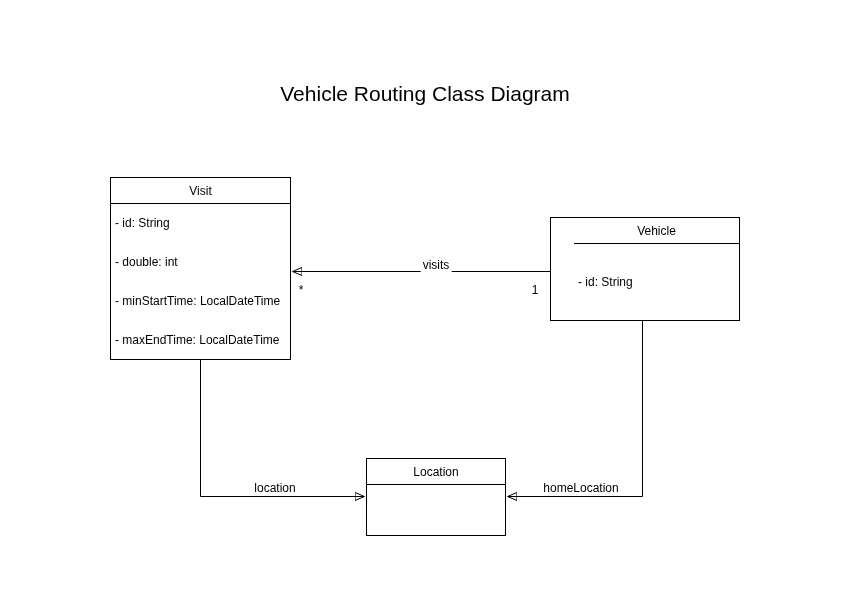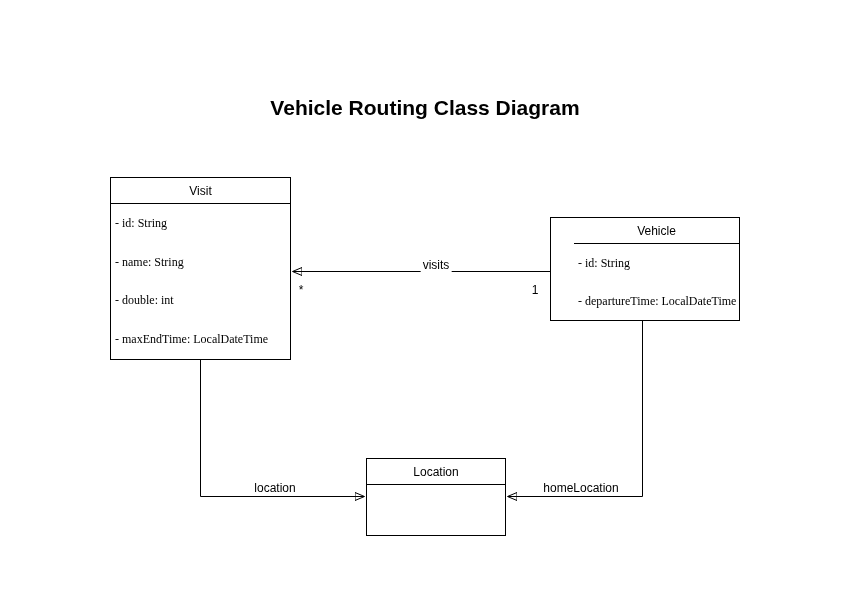--- a/index.html
+++ b/index.html
@@ -3,24 +3,24 @@
 <meta charset="utf-8">
 <style>
   * { margin: 0; padding: 0; box-sizing: border-box; }
   html, body { width: 850px; height: 600px; background: #ffffff; overflow: hidden; }
   body { font-family: "Liberation Sans", sans-serif; color: #000000; position: relative; }
 
   .canvas { position: absolute; inset: 0; width: 850px; height: 600px; }
 
   .diagram-title {
     position: absolute;
-    top: 96px; left: 0; width: 850px;
+    top: 82px; left: 0; width: 850px;
     text-align: center;
     font-size: 21px;
-    font-weight: bold;
+    font-weight: normal;
     color: #000000;
   }
 
   svg.edges { position: absolute; inset: 0; width: 850px; height: 600px; }
   svg.edges path { fill: none; stroke: #000000; stroke-width: 1; }
 
   .uml-class {
     position: absolute;
     background: #ffffff;
     border: 1px solid #000000;
@@ -32,21 +32,20 @@
     border-bottom: 1px solid #000000;
     display: flex;
     align-items: center;
     justify-content: center;
     font-size: 12px;
   }
   .uml-class .class-attrs {
     flex: 1 1 auto;
     display: flex;
     flex-direction: column;
-    font-family: Liberation Serif, serif;
   }
   .uml-class .class-attr {
     flex: 1 1 auto;
     display: flex;
     align-items: center;
     padding-left: 4px;
     font-size: 12px;
     white-space: nowrap;
   }
 
@@ -92,31 +91,30 @@
     </defs>
     <path d="M550,271.5 L293,271.5" marker-end="url(#arrow)"></path>
     <path d="M200.5,360 L200.5,496.5 L364,496.5" marker-end="url(#arrow)"></path>
     <path d="M642.5,321 L642.5,496.5 L508,496.5" marker-end="url(#arrow)"></path>
   </svg>
 
   <div class="uml-class class-visit">
     <div class="class-title">Visit</div>
     <div class="class-attrs">
       <div class="class-attr">- id: String</div>
-      <div class="class-attr">- name: String</div>
       <div class="class-attr">- double: int</div>
+      <div class="class-attr">- minStartTime: LocalDateTime</div>
       <div class="class-attr">- maxEndTime: LocalDateTime</div>
     </div>
   </div>
 
   <div class="uml-class class-vehicle">
     <div class="class-title">Vehicle</div>
     <div class="class-attrs">
       <div class="class-attr">- id: String</div>
-      <div class="class-attr">- departureTime: LocalDateTime</div>
     </div>
   </div>
 
   <div class="uml-class class-location">
     <div class="class-title">Location</div>
   </div>
 
   <div class="edge-label lbl-visits">visits</div>
   <div class="mult-label mult-star">*</div>
   <div class="mult-label mult-one">1</div>

